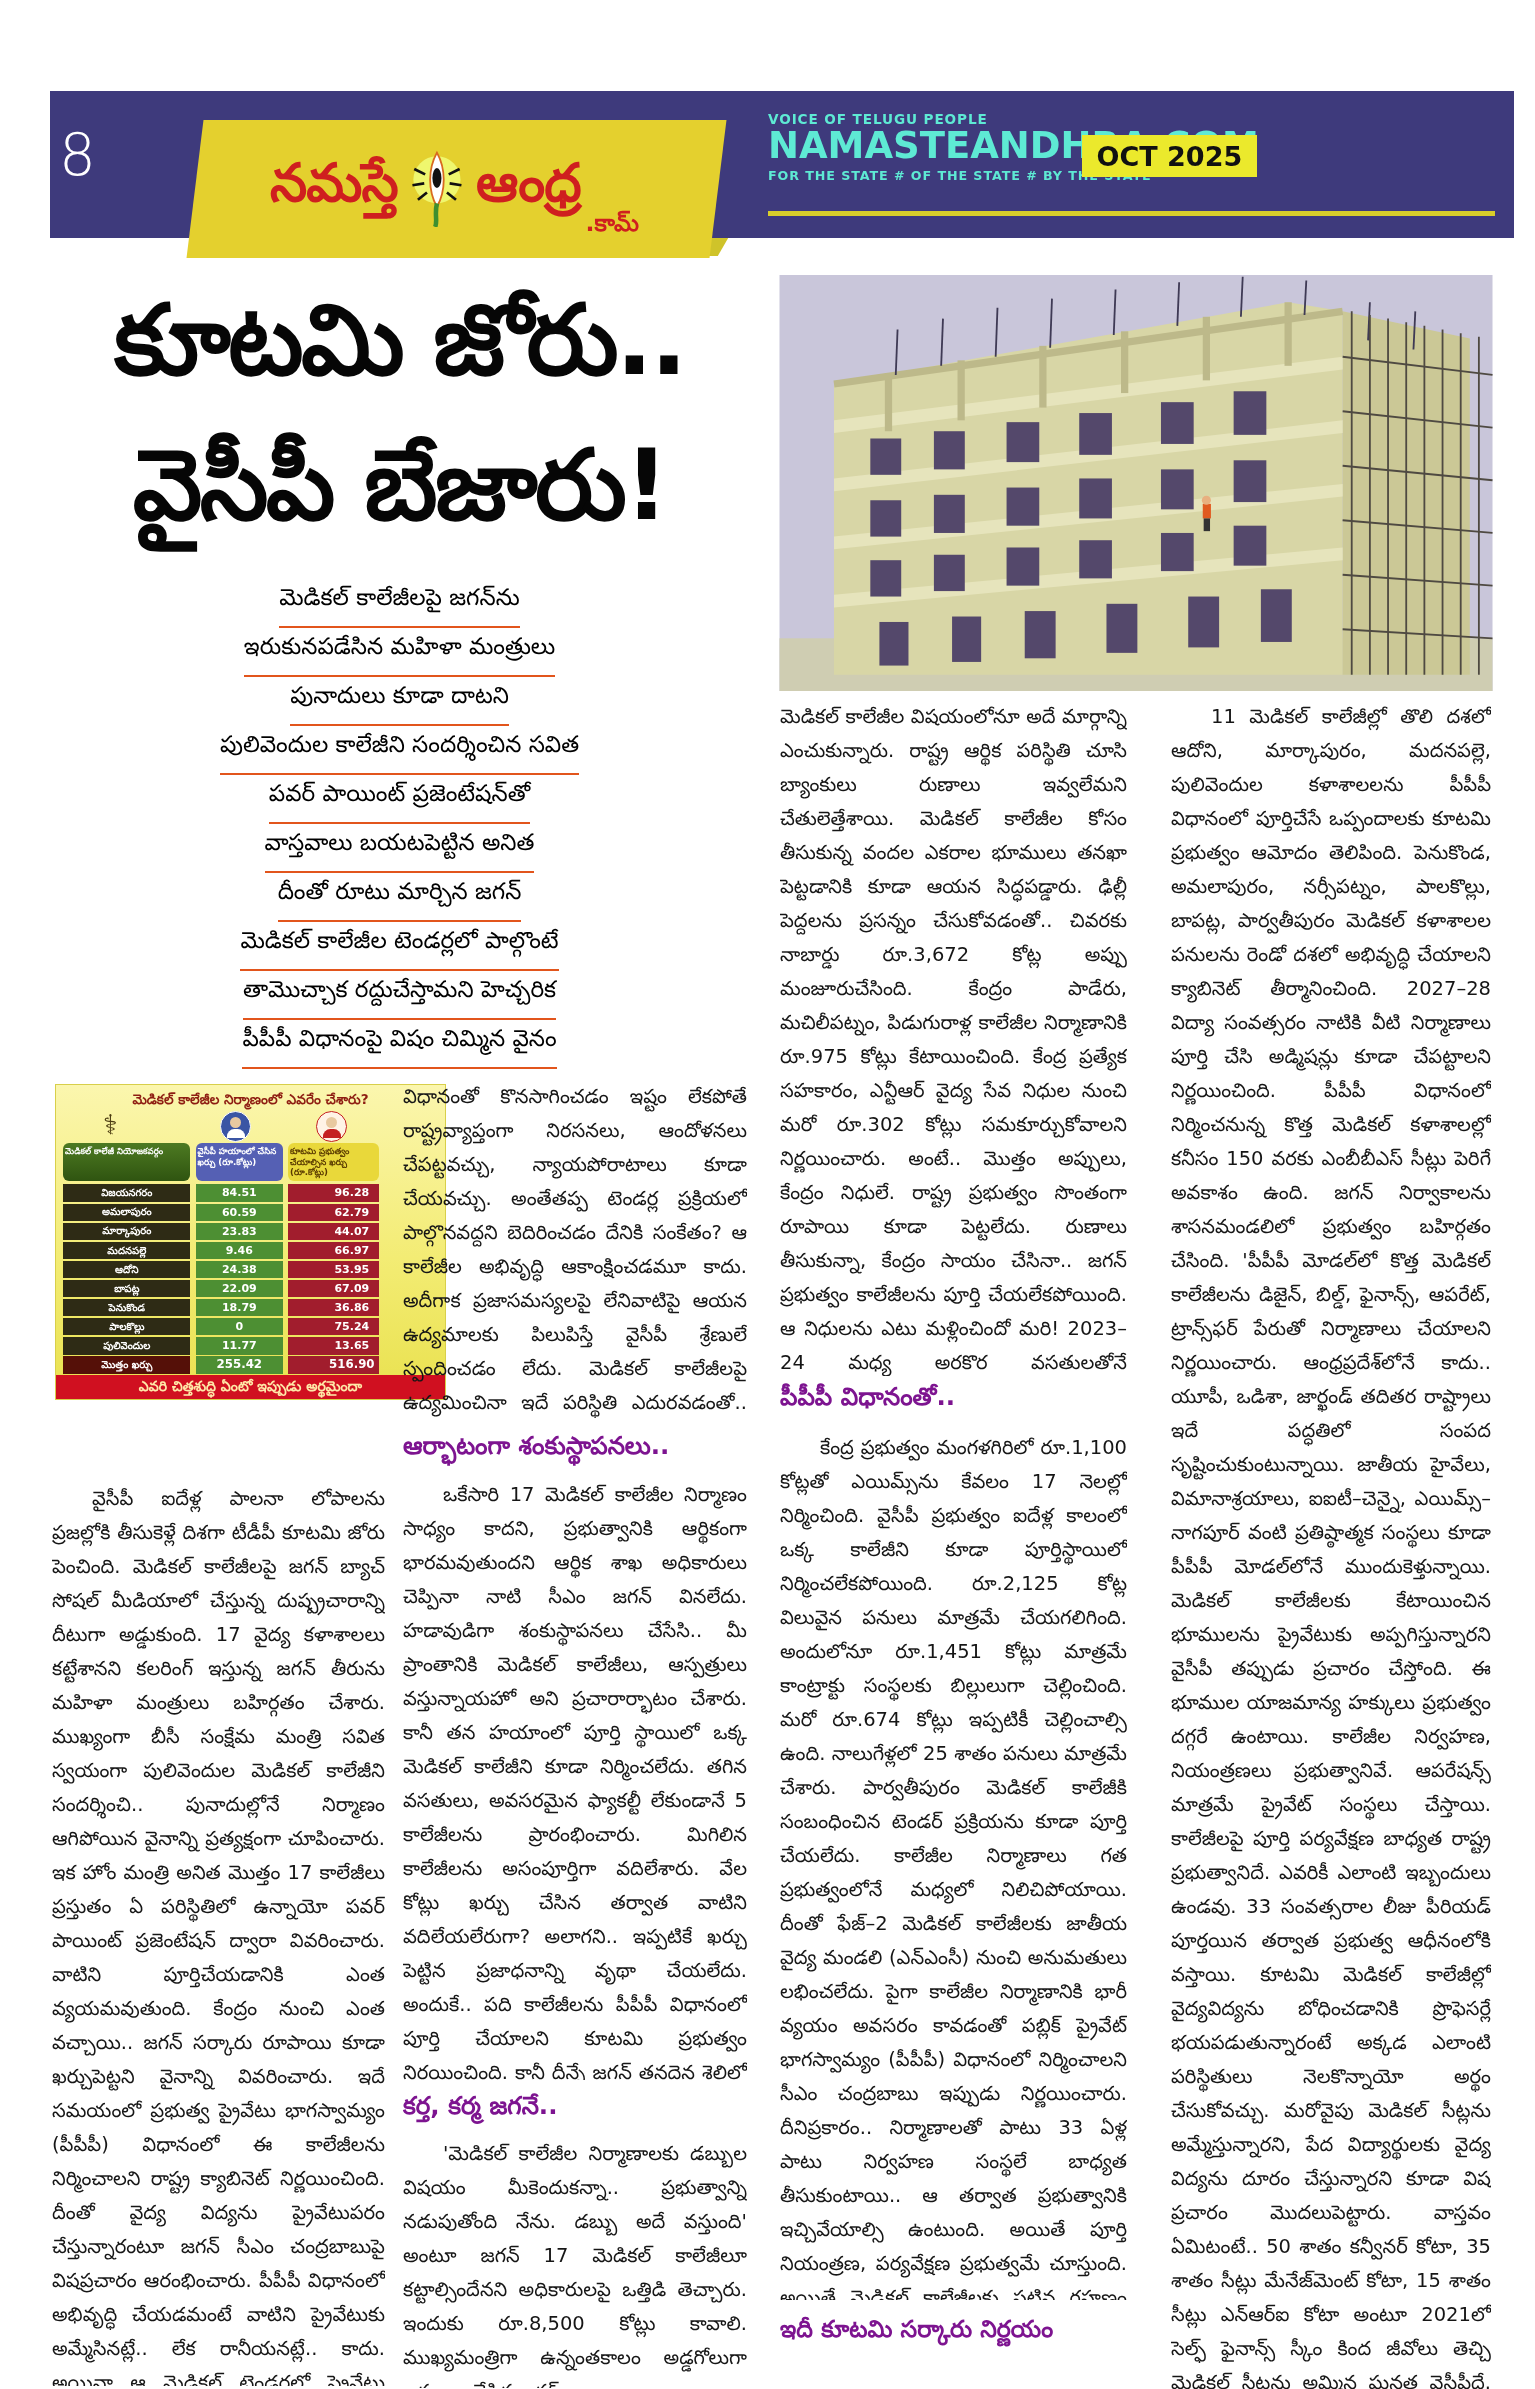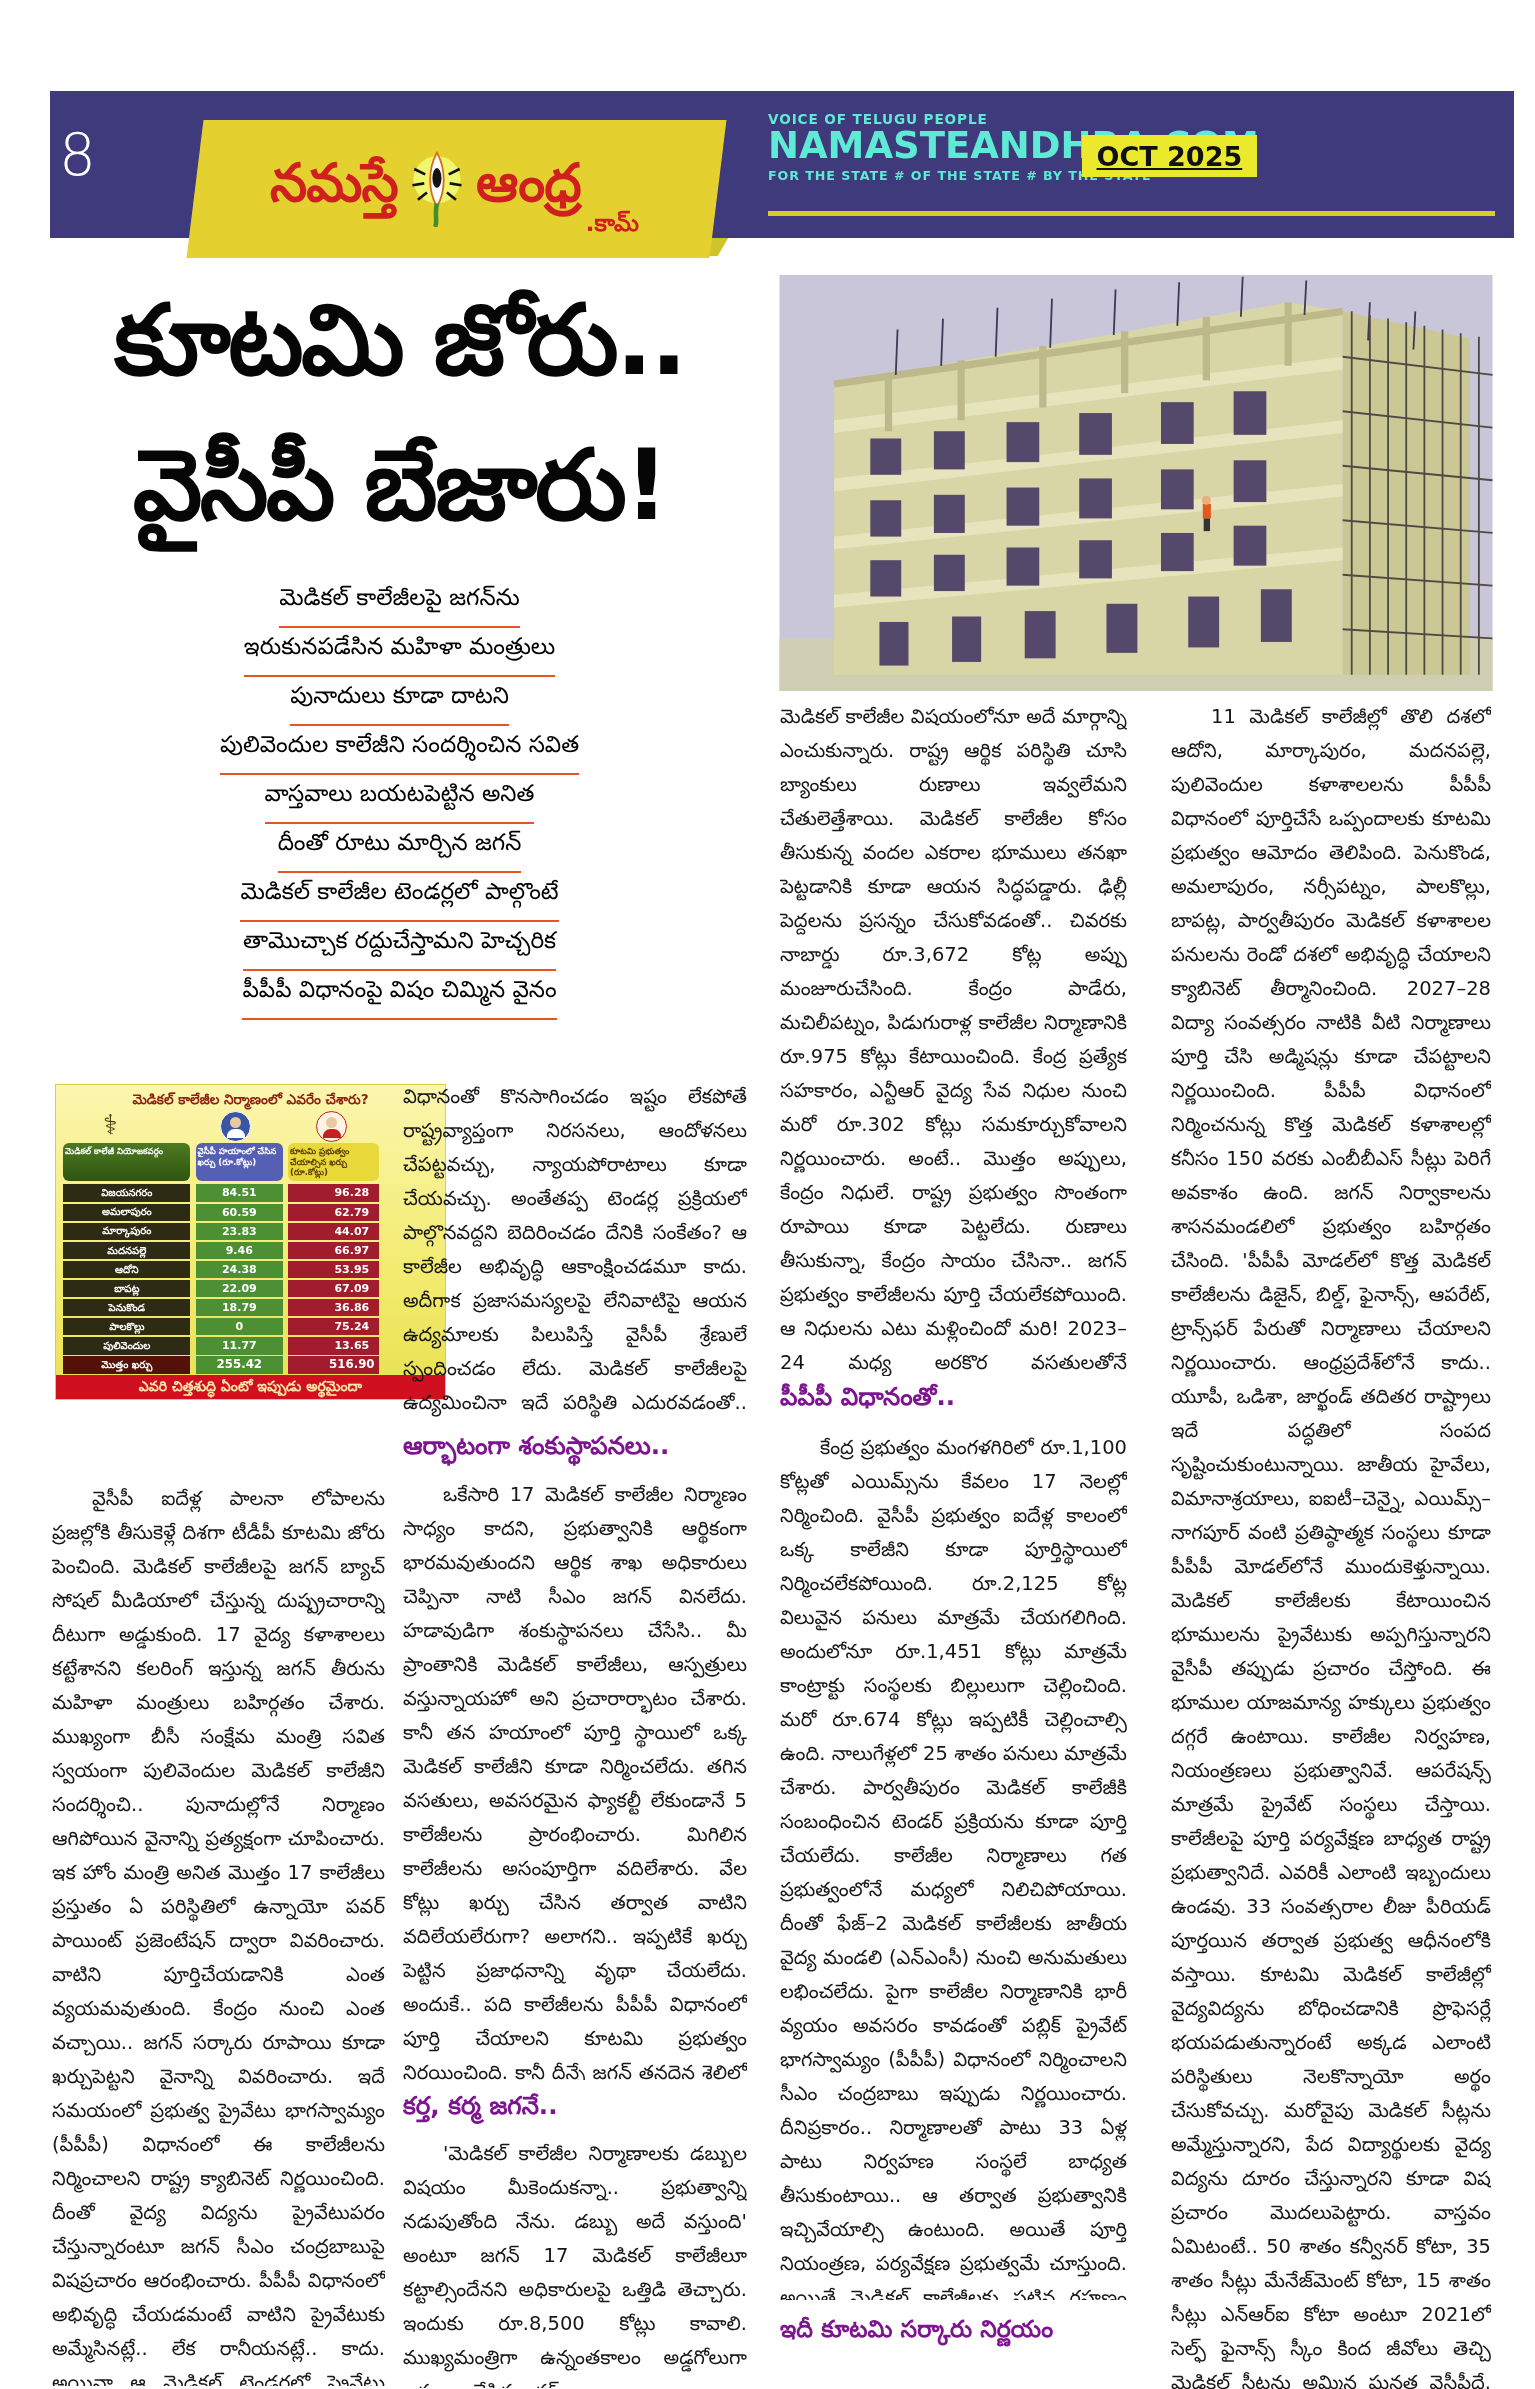--- a/index.html
+++ b/index.html
@@ -12,21 +12,21 @@
             transform:skewX(-7deg);display:flex;align-items:center;justify-content:center;gap:9px;z-index:2;}
   .logo-shadow{position:absolute;left:589px;top:147px;width:84px;height:18px;background:#cfc32a;transform:skewX(-30deg);}
   .logo-word{color:#cf1f1f;font-size:53px;font-weight:800;transform:skewX(7deg);letter-spacing:-0.9px;}
   .logo-suffix{color:#cf1f1f;font-size:23.6px;font-weight:800;transform:skewX(7deg);align-self:flex-end;margin-bottom:16.4px;}
   .logo-eye{transform:skewX(7deg);}
   .mast-right{position:absolute;left:718px;top:20px;width:727px;color:#5eead4;}
   .mast-tag-top{font-size:13.6px;font-weight:700;letter-spacing:0.9px;}
   .mast-site{font-size:37px;font-weight:800;letter-spacing:0px;line-height:1.05;}
   .mast-tag-bottom{font-size:12.7px;font-weight:700;letter-spacing:0.9px;margin-top:1.8px;}
   .date-badge{position:absolute;left:1032px;top:44px;background:#ebe92c;color:#111;
-              font-size:27px;font-weight:800;padding:5.5px 14.5px;text-decoration:underline;}
+              font-size:27px;font-weight:800;padding:5.5px 14.5px;}
   .mast-rule{position:absolute;left:718px;top:120px;width:727px;height:4.5px;background:#d8ce2a;}
   
   .headline{position:absolute;left:53px;top:268px;width:693px;text-align:center;color:#060606;}
   .headline div{font-size:98px;font-weight:900;line-height:145px;letter-spacing:-2.7px;}
   .deck{position:absolute;left:53px;top:584px;width:693px;text-align:center;}
   .deck-line{height:49px;}
   .deck-line span{font-size:23px;color:#000000;border-bottom:2.7px solid #e2551c;padding-bottom:16px;}
   
   .ig{position:absolute;left:55px;top:1084px;width:391px;height:316px;
       background:linear-gradient(180deg,#fbf6ae 0%,#f3ec74 55%,#e9e14e 100%);
@@ -113,20 +113,21 @@
   <div class="headline">
     <div>కూటమి జోరు..</div>
     <div>వైసీపీ బేజారు!</div>
   </div>
 
   <div class="deck">
     <div class="deck-line"><span>మెడికల్ కాలేజీలపై జగన్‌ను</span></div>
     <div class="deck-line"><span>ఇరుకునపడేసిన మహిళా మంత్రులు</span></div>
     <div class="deck-line"><span>పునాదులు కూడా దాటని</span></div>
     <div class="deck-line"><span>పులివెందుల కాలేజీని సందర్శించిన సవిత</span></div>
+    <div class="deck-line"><span>పవర్ పాయింట్ ప్రజెంటేషన్‌తో</span></div>
     <div class="deck-line"><span>వాస్తవాలు బయటపెట్టిన అనిత</span></div>
     <div class="deck-line"><span>దీంతో రూటు మార్చిన జగన్</span></div>
     <div class="deck-line"><span>మెడికల్ కాలేజీల టెండర్లలో పాల్గొంటే</span></div>
     <div class="deck-line"><span>తామొచ్చాక రద్దుచేస్తామని హెచ్చరిక</span></div>
     <div class="deck-line"><span>పీపీపీ విధానంపై విషం చిమ్మిన వైనం</span></div>
   </div>
 
   <div class="photo">
     <svg width="714" height="416" viewBox="0 0 785 458">
       <rect width="785" height="458" fill="#c9c6da"></rect>

